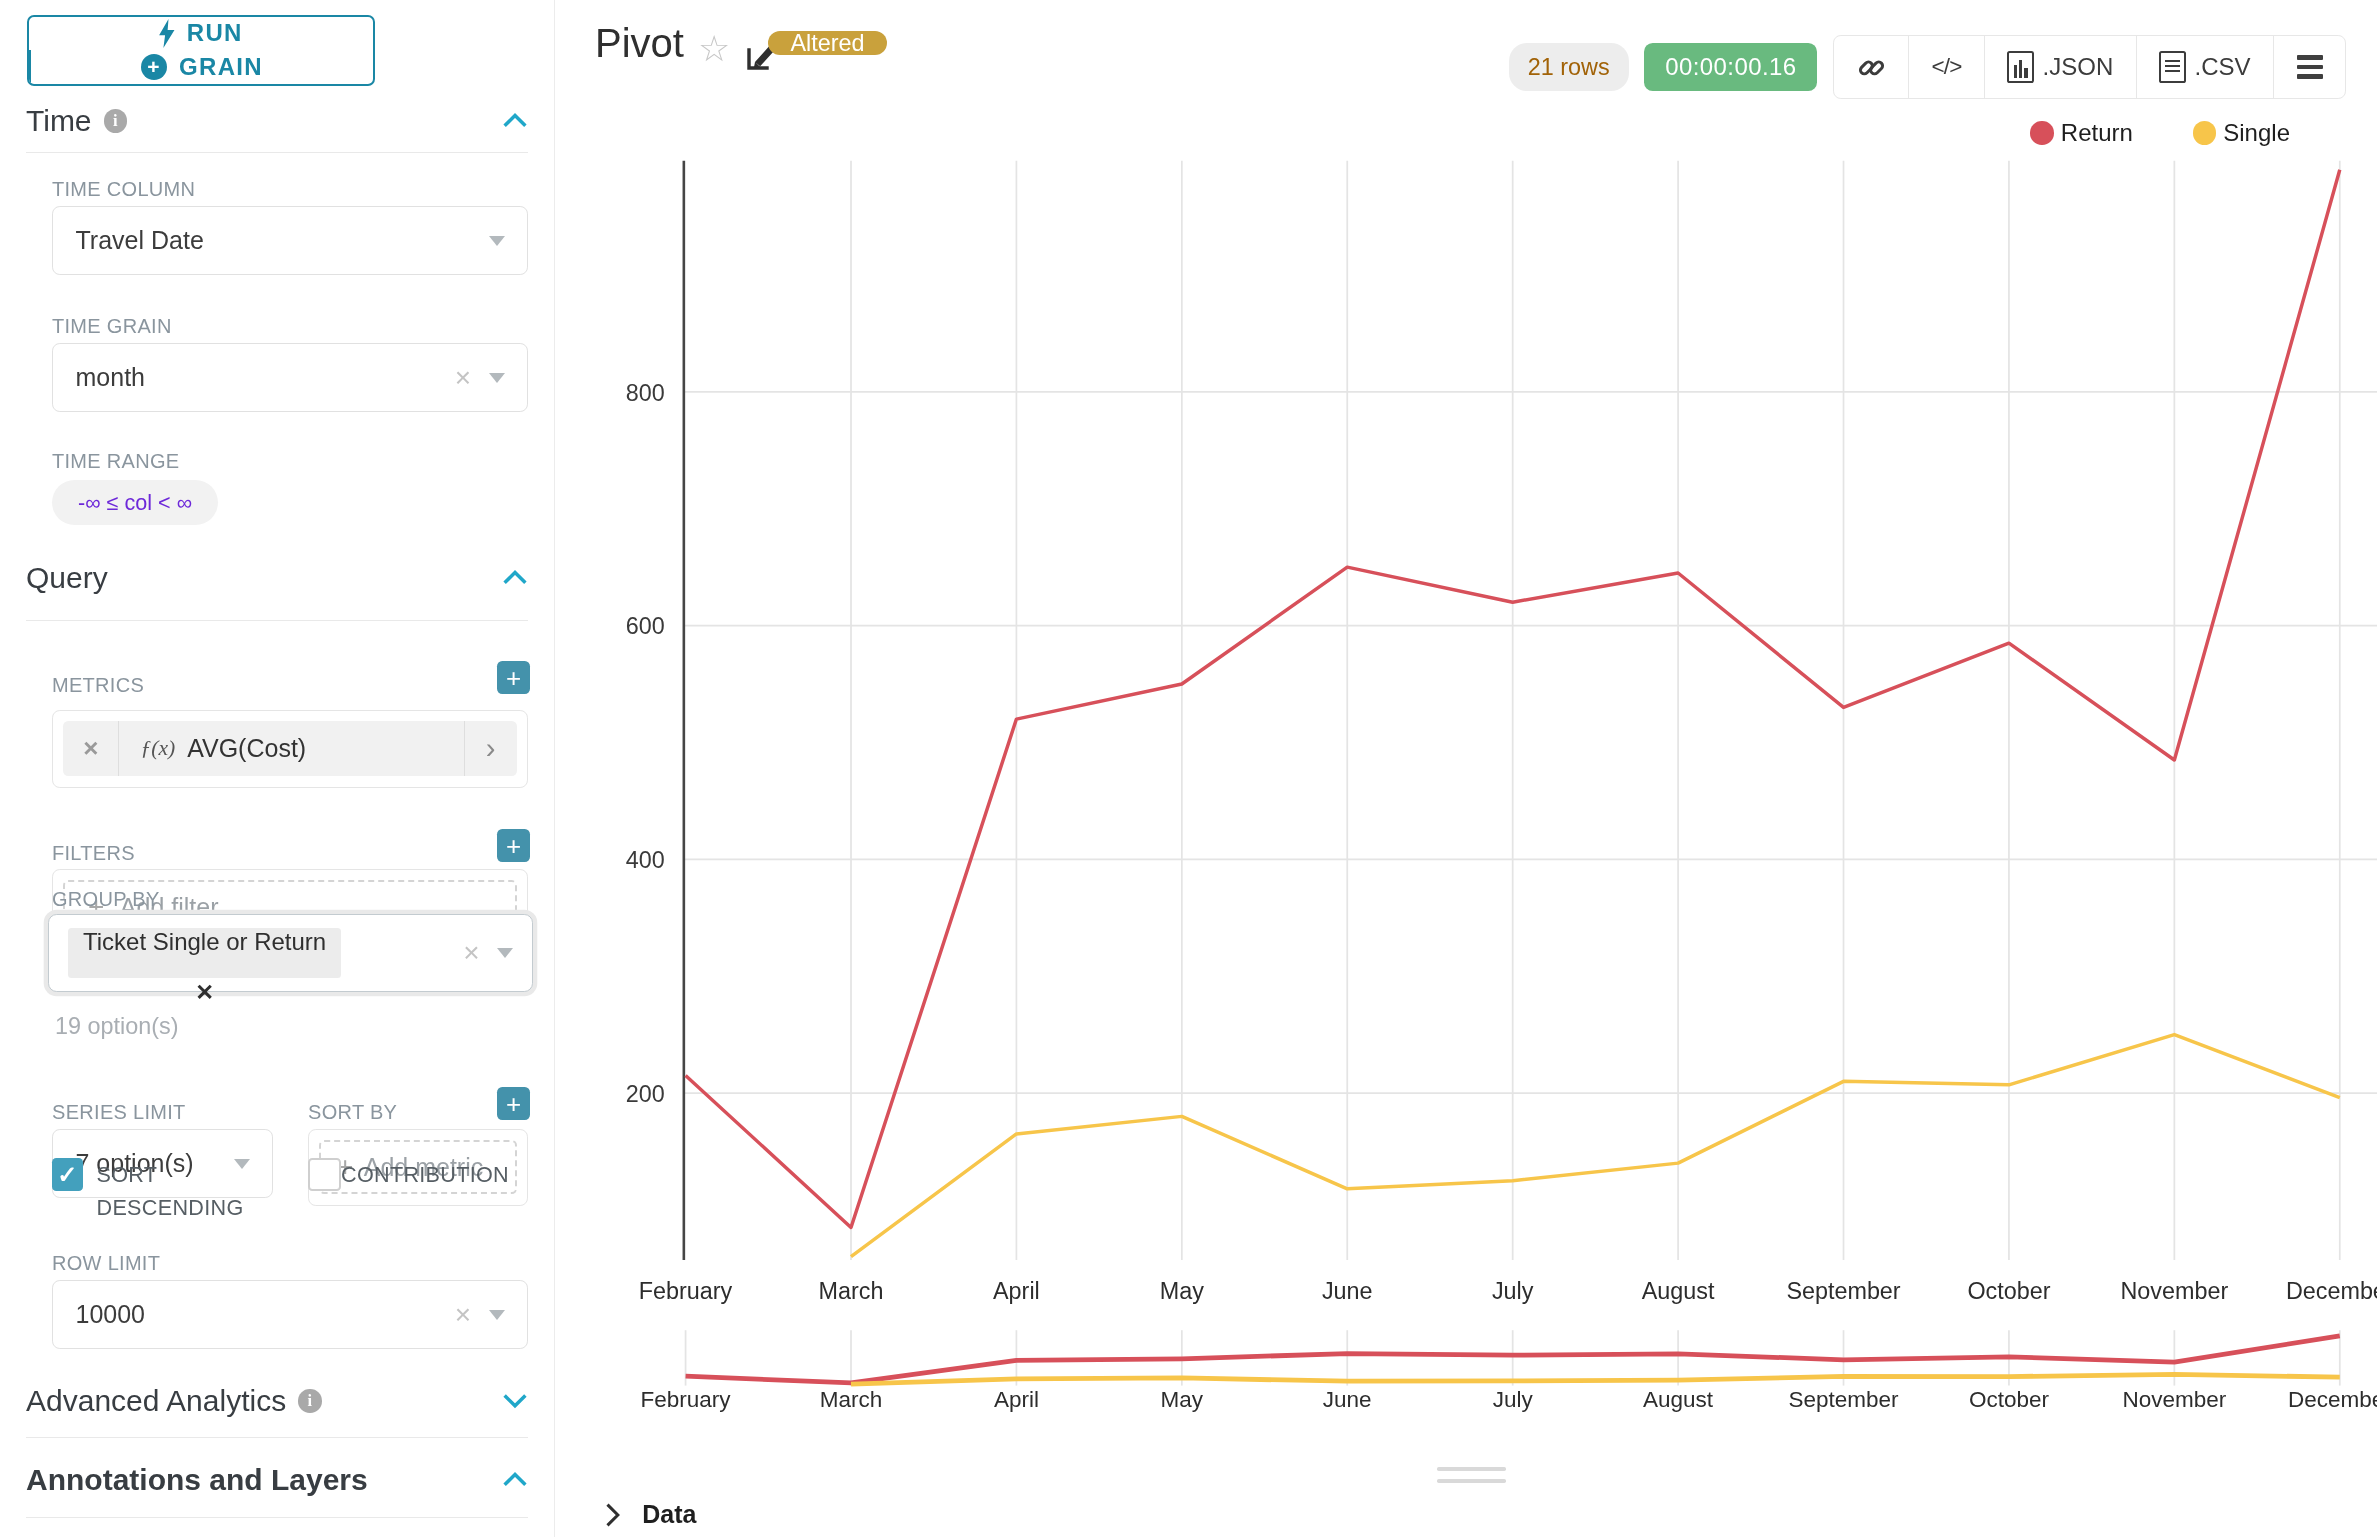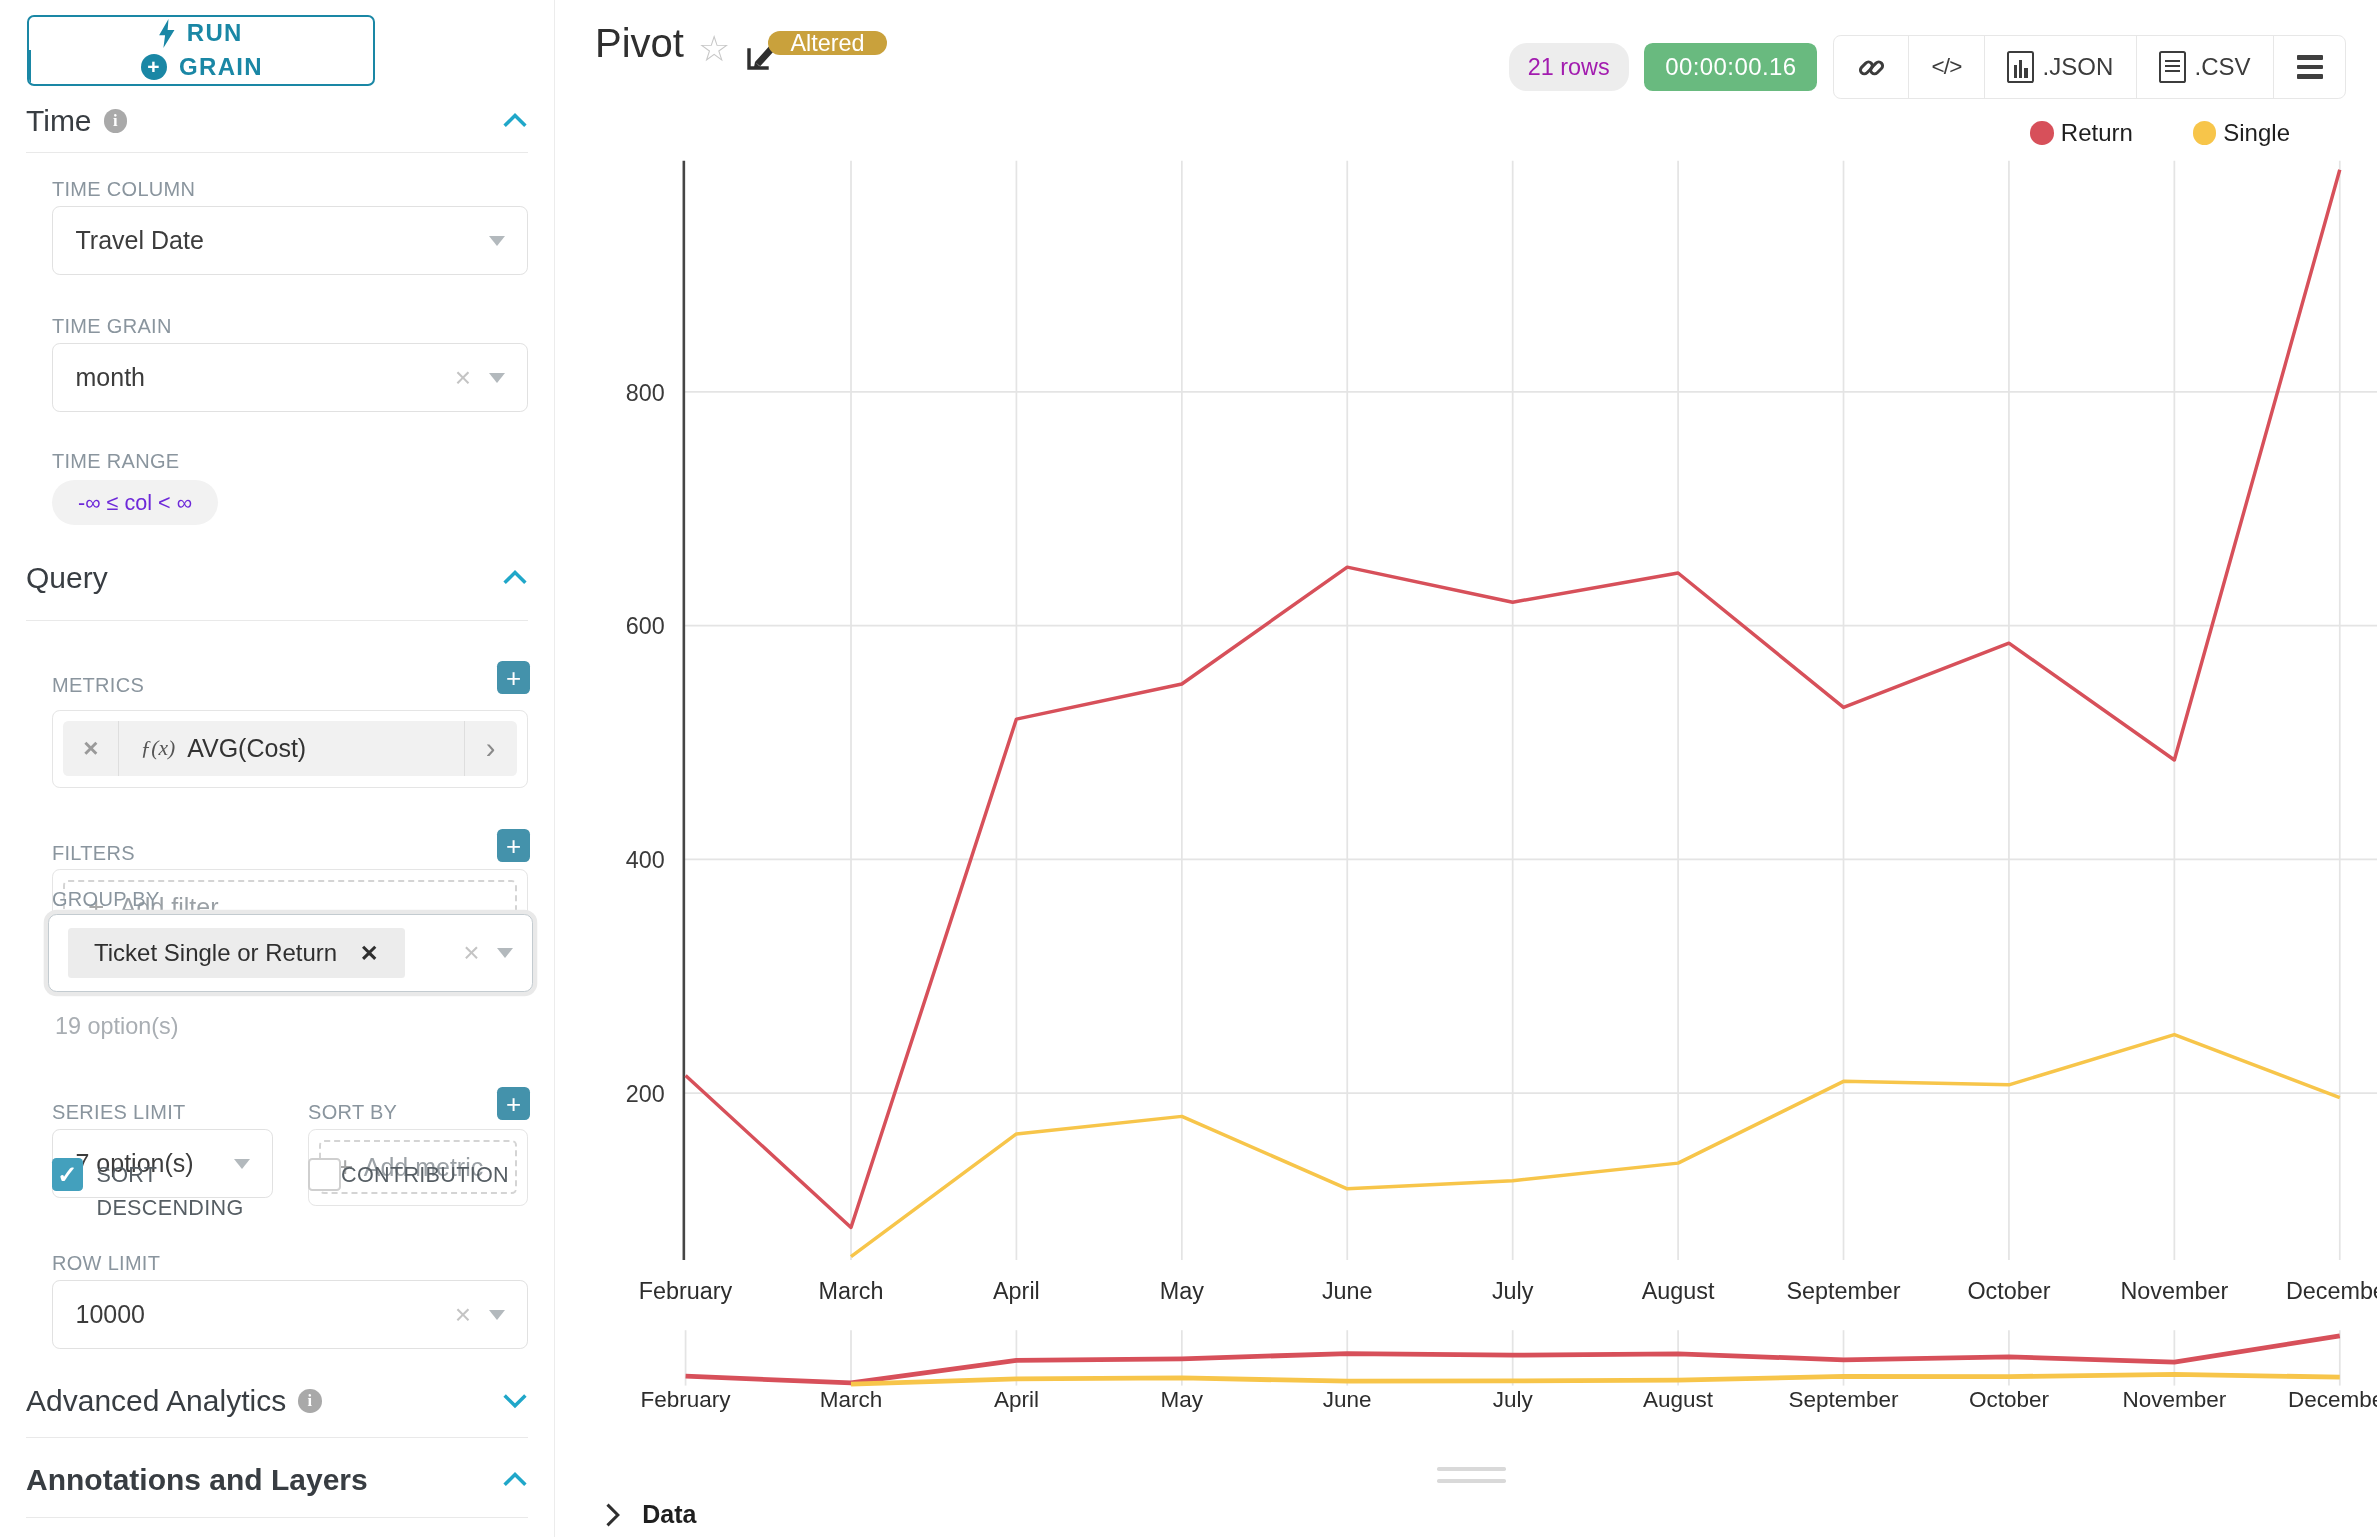--- a/index.html
+++ b/index.html
@@ -28,34 +28,34 @@
   .pill-range{left:52px;height:45px;background:#f2f2f2;border-radius:22.5px;display:inline-flex;align-items:center;padding:0 26px;font-size:21.6px;color:#6d28d9;}
   .addbtn{width:33px;height:33px;border-radius:5.2px;background:#4492ab;color:#fff;font-size:26px;display:flex;align-items:center;justify-content:center;line-height:0;}
   .holderbox{left:52px;width:476px;border:1.7px solid #e5e5e5;border-radius:7.8px;background:#fff;box-sizing:border-box;padding:10.4px;}
   .metricpill{background:#f1f1f1;border-radius:5.2px;height:55px;display:flex;align-items:center;font-size:25px;color:#333;}
   .metricpill .mx{width:55px;text-align:center;color:#9a9a9a;font-size:26px;font-weight:bold;border-right:1.7px solid #dedede;line-height:55px;}
   .metricpill .fx{font-family:"Liberation Serif",serif;font-style:italic;font-size:21.6px;color:#555;margin:0 12px 0 21px;}
   .metricpill .marr{margin-left:auto;width:52px;text-align:center;color:#8a8a8a;font-size:29px;border-left:1.7px solid #dedede;line-height:55px;}
   .dashbox{border:2.6px dashed #d4d4d4;border-radius:5.2px;height:54px;display:flex;align-items:center;padding:0 22.5px;color:#9ba1a6;font-size:25px;gap:15.6px;box-sizing:border-box;}
   .dashbox .dplus{font-size:28px;color:#a8a8a8;}
   .groupbox{left:48px;width:485px;height:78px;border:1.7px solid #c3cbd0;border-radius:8.7px;box-shadow:0 0 0 4.3px #e9e9e9;background:#fff;display:flex;align-items:center;padding:0 19px;box-sizing:border-box;}
-  .chip{background:#ececec;border-radius:3.5px;height:50px;display:inline-flex;align-items:center;gap:22.5px;padding:0 26px;font-size:24px;color:#2f2f2f;}
+  .chip{background:#ececec;border-radius:3.5px;height:50px;display:inline-flex;align-items:center;gap:22.5px;padding:0 15px;font-size:24px;color:#2f2f2f;flex-direction:column;}
   .chip .cx{font-weight:bold;font-size:22.5px;color:#2f2f2f;}
   .hint{left:55px;font-size:23.4px;color:#a9aeb3;}
   .checkbox{width:33px;height:33px;border-radius:4.3px;box-sizing:border-box;display:inline-flex;align-items:center;justify-content:center;}
   .checkbox.on{background:#43a0bd;color:#fff;font-size:24px;font-weight:bold;}
   .checkbox.off{border:2.6px solid #cfcfcf;background:#fff;}
   .cblabel{font-size:21.6px;color:#565e64;letter-spacing:0.3px;}
   
   .title{left:595px;top:21px;font-size:40px;color:#2f2f2f;}
   .star{left:698px;top:31px;font-size:36px;color:#c7c7c7;line-height:1;}
   .editicon{left:743px;top:38px;}
   .badge-altered{left:768px;top:31px;height:24px;border-radius:20px;background:#c9a13c;color:#fff;font-size:23.4px;display:inline-flex;align-items:center;padding:0 22.5px;}
   .hdr-right{right:31px;top:35px;display:flex;align-items:center;gap:15.6px;}
-  .rows-badge{background:#ededed;color:#a21caf;font-size:23.4px;border-radius:18px;padding:10.4px 19px;}
+  .rows-badge{background:#ededed;color:#a16207;font-size:23.4px;border-radius:18px;padding:10.4px 19px;}
   .timer-badge{background:#69ba7f;color:#fff;font-size:24px;border-radius:8.7px;padding:10.4px 21px;letter-spacing:0.4px;}
   .exportbar{display:flex;border:1.7px solid #e7e7e7;border-radius:7.8px;overflow:hidden;background:#fff;}
   .exportbar .ecell{display:flex;align-items:center;gap:8.7px;padding:0 22.5px;height:62px;font-size:24px;color:#3c3c3c;}
   .exportbar .ecell + .ecell{border-left:1.7px solid #e7e7e7;}
   .fileicon{width:22.5px;height:28px;border:2.2px solid #3c3c3c;border-radius:2.6px;position:relative;}
   .fileicon i{position:absolute;left:3.5px;right:3.5px;height:2.2px;background:#3c3c3c;}
   .fileicon.bars i{width:3.5px;height:auto;background:#3c3c3c;bottom:3.5px;}
   .burger{display:flex;flex-direction:column;gap:5.2px;}
   .burger i{width:26px;height:4.3px;background:#3f3f3f;border-radius:0.9px;}
   .codetxt{font-size:22.5px;color:#3c3c3c;letter-spacing:-0.9px;}

